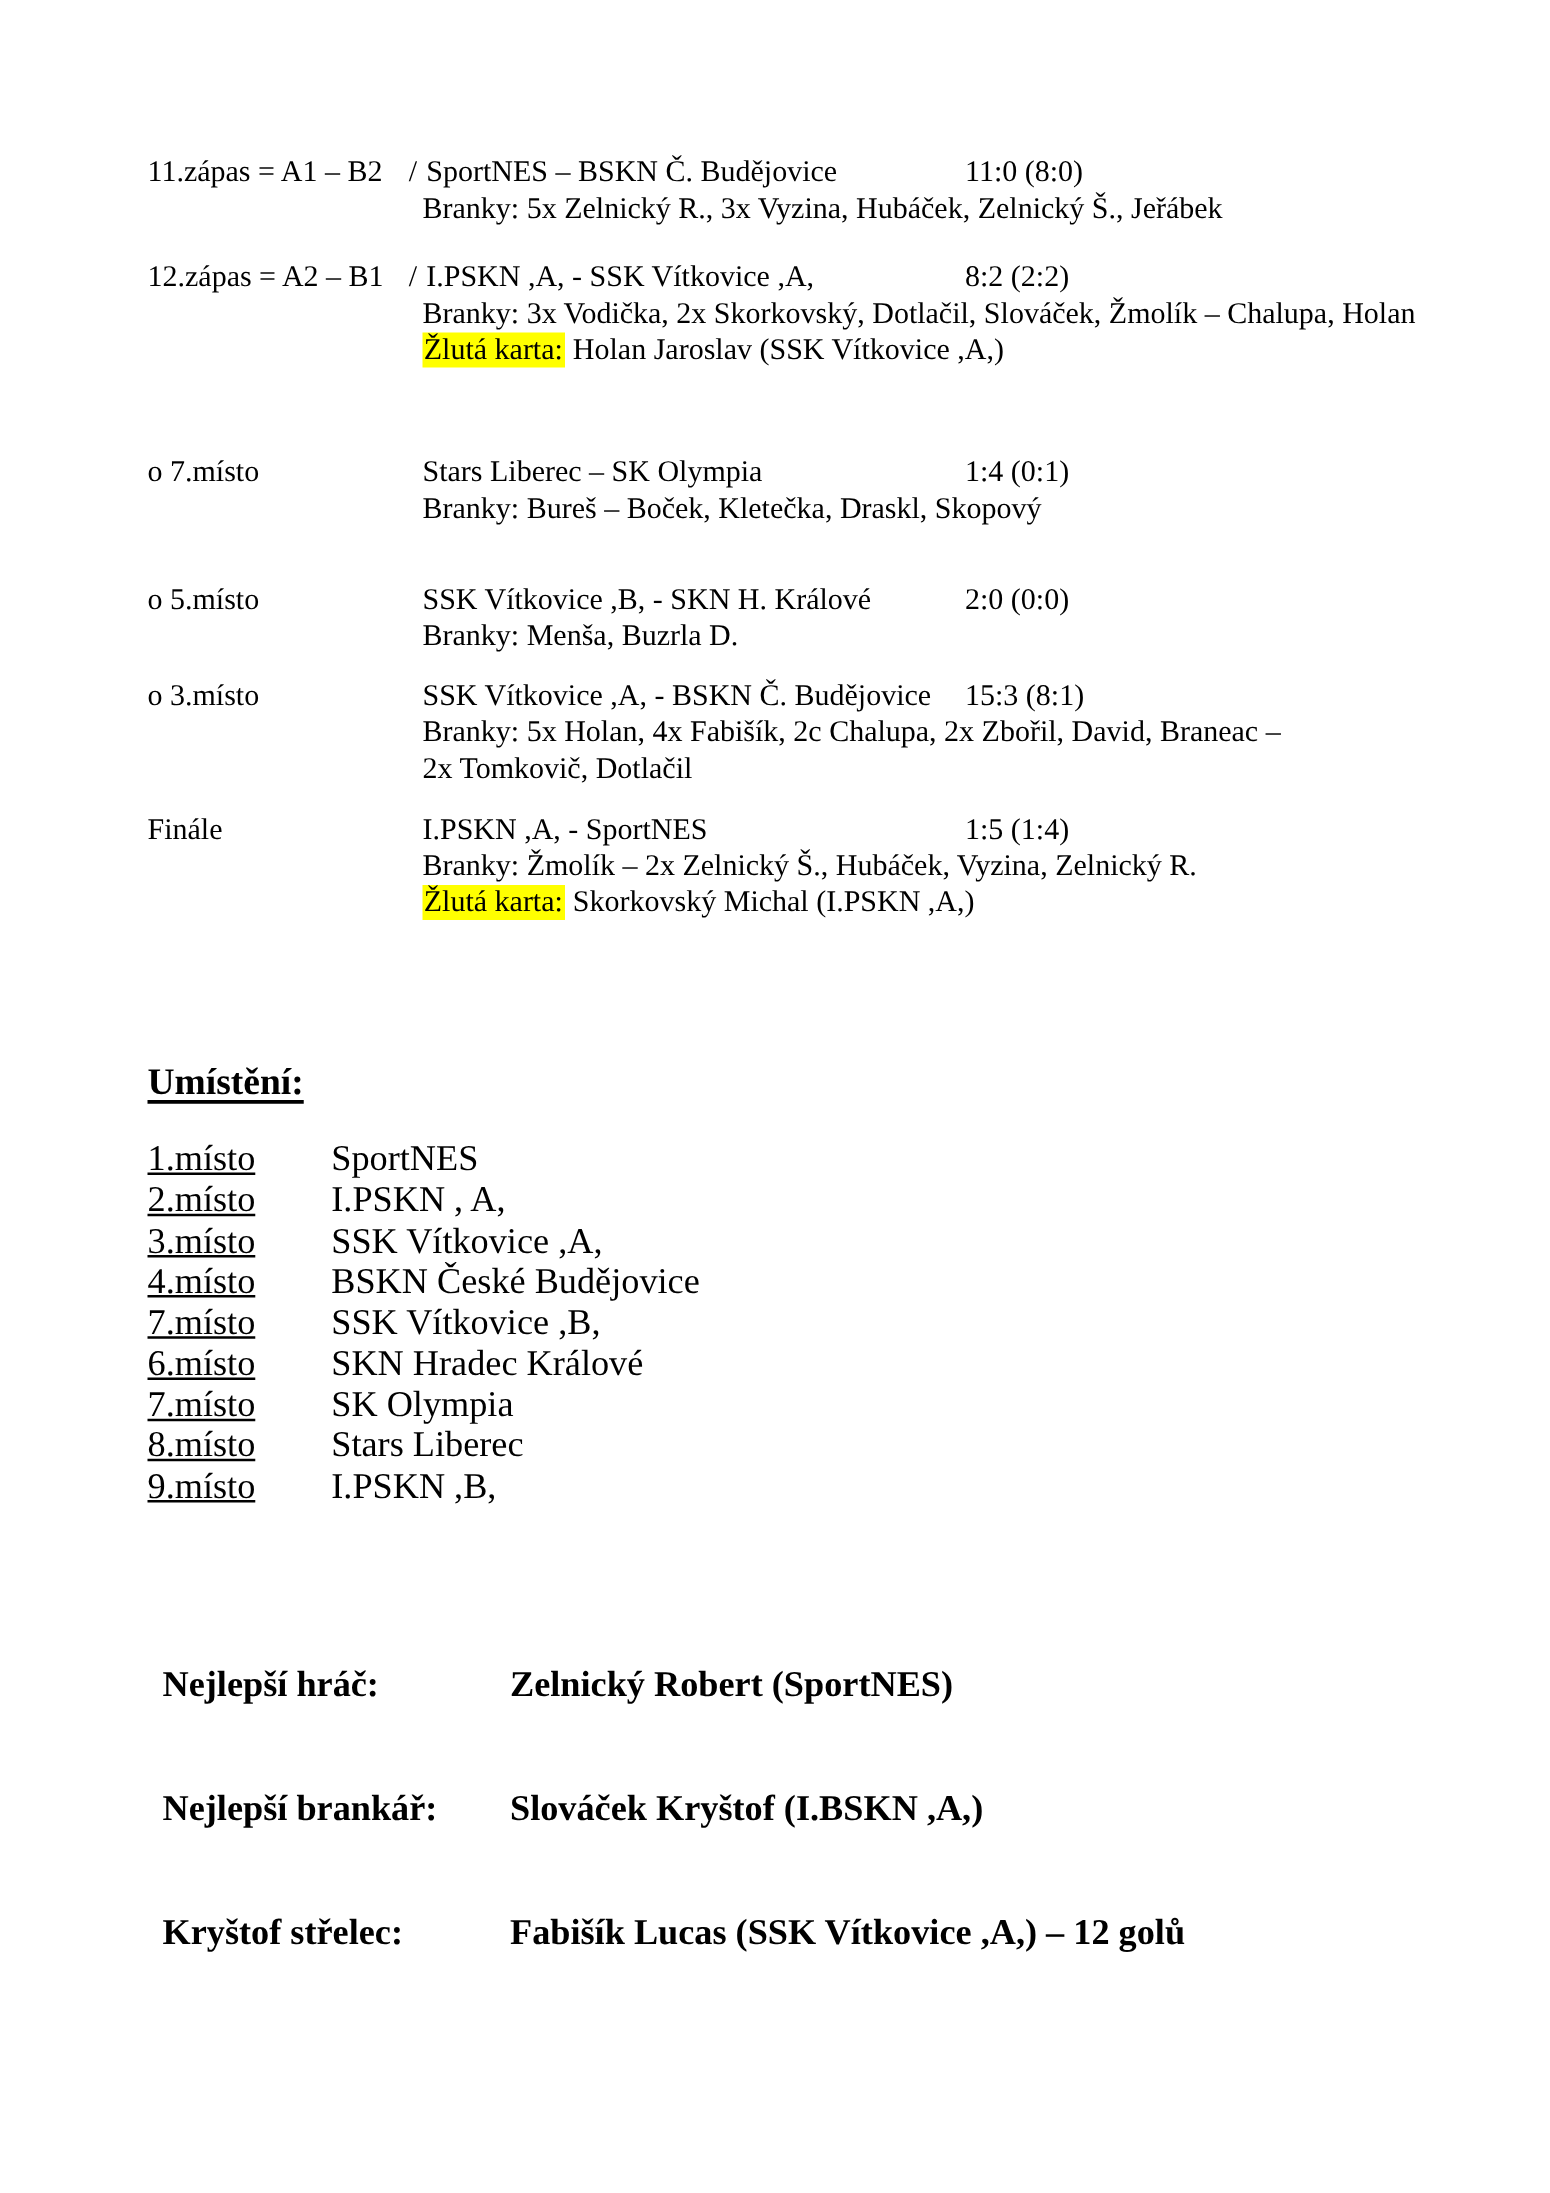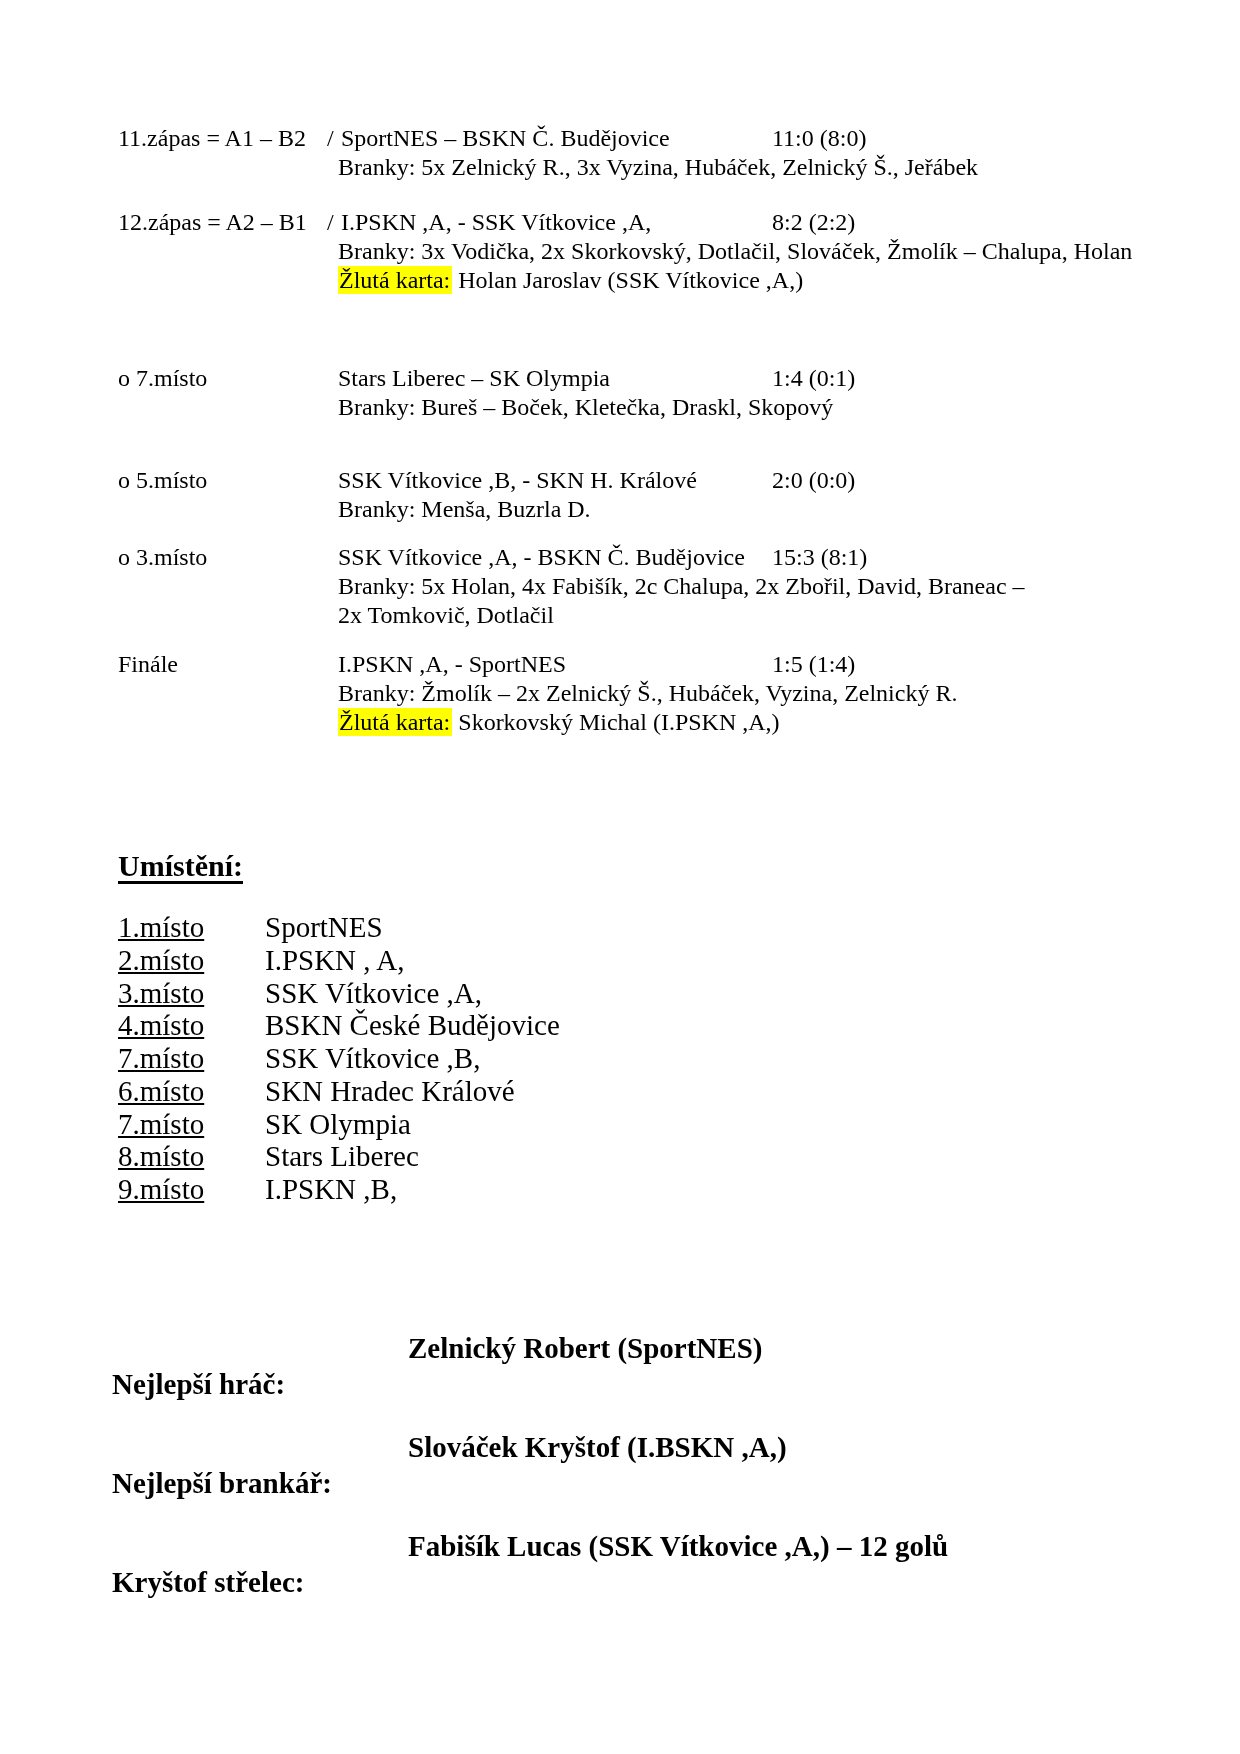--- a/index.html
+++ b/index.html
@@ -22,21 +22,21 @@
   .standings-heading{
     position:absolute;left:118px;top:849px;font-size:30px;font-weight:bold;
     text-decoration:underline;text-decoration-thickness:2.5px;text-underline-offset:5px;text-align:center;
   }
   .stand-list{position:absolute;left:118px;top:911px;font-size:29px;}
   .stand-row{height:32.75px;line-height:32.75px;}
   .rank{display:inline-block;width:147px;text-decoration:underline;}
 
   
   .award{position:absolute;left:0;width:1240px;font-size:29px;font-weight:bold;line-height:33px;}
-  .award-label{position:absolute;left:112px;top:0;margin-top:36px;}
+  .award-label{position:absolute;left:130px;top:0;}
   .award-value{position:absolute;left:408px;top:0;}
 </style>
 </head>
 <body>
 
 <div class="page">
 
   <div class="line" style="top:124px">
     <span class="c1">11.zápas = A1 – B2</span>
     <span class="sep">/</span>

